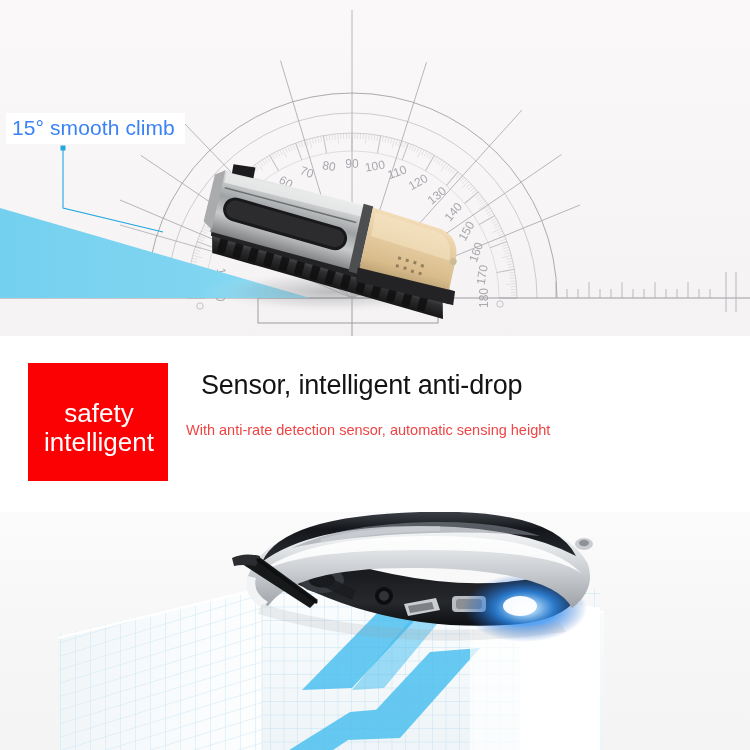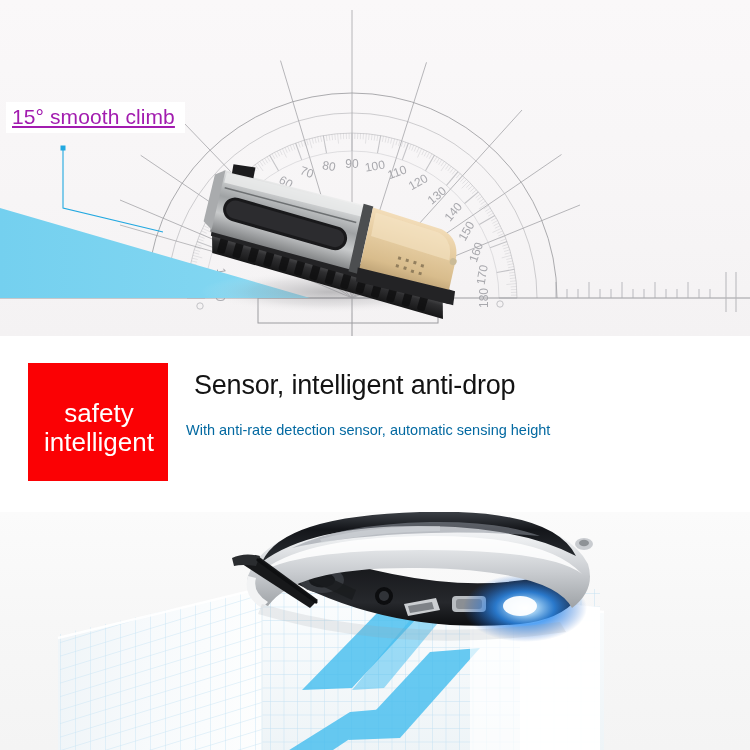--- a/index.html
+++ b/index.html
@@ -13,29 +13,28 @@
 
   
   .panel-top{
     position:absolute;left:0;top:0;width:750px;height:336px;
     background:linear-gradient(180deg,#faf8f9 0%,#f7f5f6 60%,#f4f2f3 100%);
     overflow:hidden;
   }
   .panel-top svg{position:absolute;left:0;top:0;width:750px;height:336px;}
 
   .climb-label{
-    position:absolute;left:6px;top:102px;
+    position:absolute;left:6px;top:113px;
     background:#ffffff;
     padding:3px 10px 4px 6px;
-    color:#a21caf;
+    color:#3b82f6;
     font-size:21px;
     letter-spacing:.1px;
     white-space:nowrap;
     line-height:1.15;
-    text-decoration:underline;
   }
 
   
   .panel-mid{
     position:absolute;left:0;top:336px;width:750px;height:176px;
     background:#ffffff;
   }
   .mid-card{
     position:absolute;left:18px;top:24px;width:697px;height:122px;
     background:#ffffff;
@@ -50,24 +49,24 @@
     position:absolute;left:-4px;top:36px;width:150px;
     color:#ffffff;font-size:26px;line-height:1.12;
     text-align:center;
     white-space:nowrap;
   }
   .mid-text{
     position:absolute;left:186px;top:34px;width:540px;
   }
   .mid-title{
     font-size:27px;color:#131313;line-height:1.12;
-    letter-spacing:-.2px;margin:0 0 7px 8px;white-space:nowrap;
+    letter-spacing:-.2px;margin:0 0 7px 15px;white-space:nowrap;
   }
   .mid-sub{
-    font-size:14.5px;color:#0369a1;line-height:1.48;white-space:nowrap;margin-top:20px;
+    font-size:14.5px;color:#ef4444;line-height:1.48;white-space:nowrap;margin-top:20px;
   }
 
   
   .panel-bot{
     position:absolute;left:0;top:512px;width:750px;height:238px;
     background:linear-gradient(180deg,#fbfbfb 0%,#f7f7f7 45%,#f4f4f4 100%);
     overflow:hidden;
   }
   .panel-bot svg{position:absolute;left:0;top:0;width:750px;height:238px;}
 </style>

